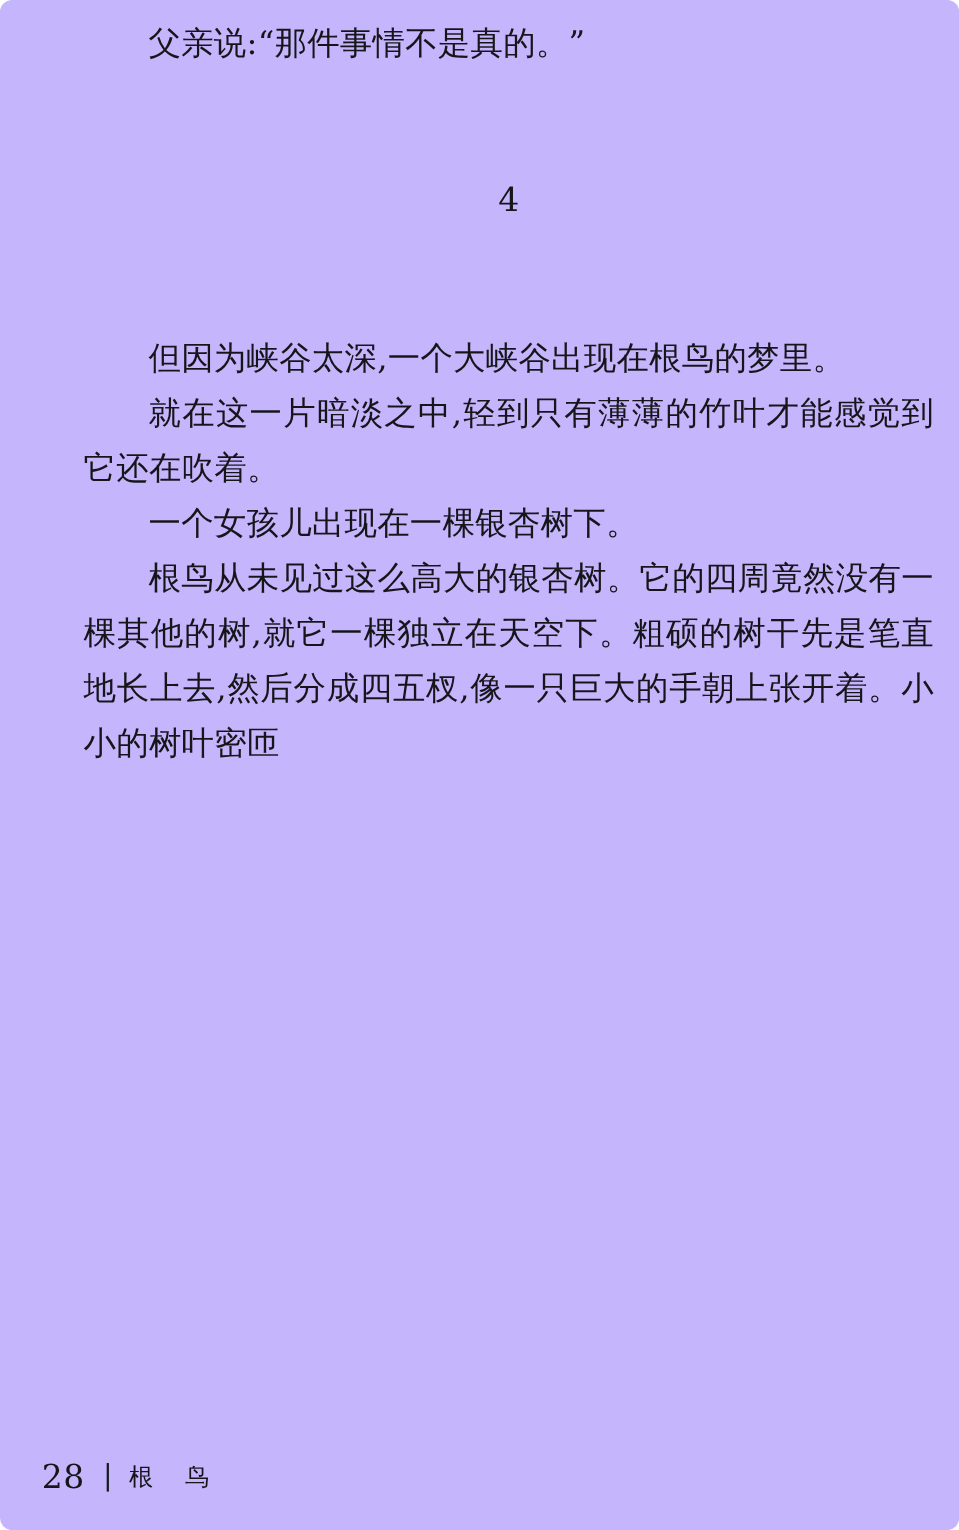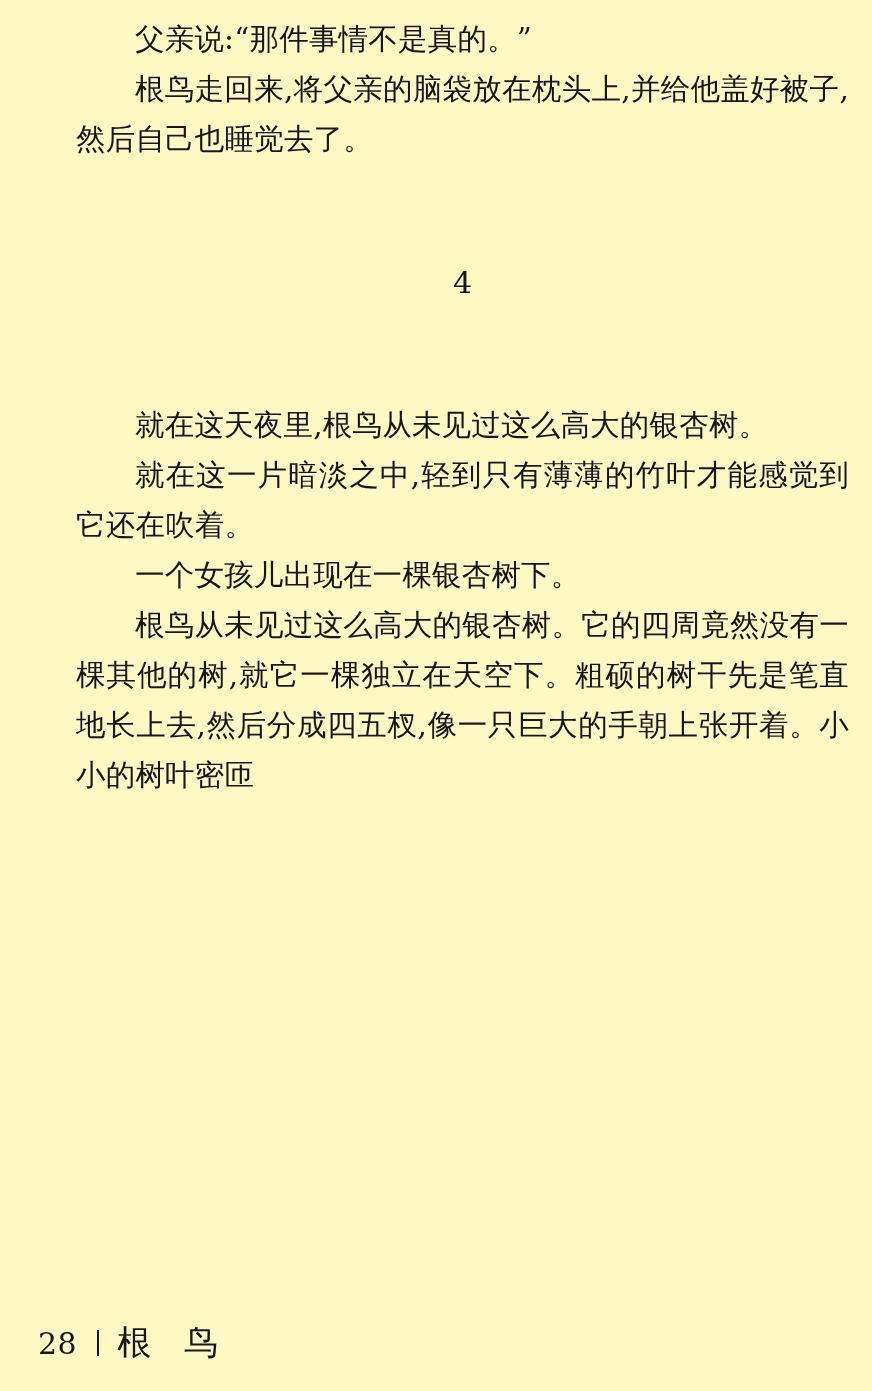--- a/index.html
+++ b/index.html
@@ -8,23 +8,24 @@
     background: #ffffff;
   }
   body {
     font-family: "DejaVu Serif", "Liberation Serif", serif;
     color: #1a1a1a;
   }
   .page {
     position: relative;
     width: 872px;
     height: 1391px;
-    background: #fef9c3;
+    background: #c4b5fd;
     overflow: hidden;
     box-sizing: border-box;
+    border-radius: 11px;
   }
   .text-column {
     position: absolute;
     left: 76px;
     top: 14px;
     width: 773px;
   }
   .para {
     font-size: 29.5px;
     line-height: 50px;
@@ -65,43 +66,42 @@
     letter-spacing: 0.5px;
   }
   .footer-rule {
     display: inline-block;
     width: 2px;
     height: 26px;
     background: #16161a;
     margin: 0 18px 0 20px;
   }
   .footer-book-title {
-    font-size: 34px;
+    font-size: 22px;
     color: #16161a;
     letter-spacing: 11px;
   }
 </style>
 </head>
 <body>
 
 <div class="page">
 
   <div class="text-column">
 
     <p class="para">父亲说:“那件事情不是真的。”</p>
 
-    <p class="para">根鸟走回来,将父亲的脑袋放在枕头上,并给他盖好被子,然后自己也睡觉去了。</p>
 
     <div class="gap-before-section"></div>
 
     <p class="section-number">4</p>
 
     <div class="gap-after-section"></div>
 
-    <p class="para">就在这天夜里,根鸟从未见过这么高大的银杏树。</p>
+    <p class="para">但因为峡谷太深,一个大峡谷出现在根鸟的梦里。</p>
 
 
     <p class="para">就在这一片暗淡之中,轻到只有薄薄的竹叶才能感觉到它还在吹着。</p>
 
 
     <p class="para">一个女孩儿出现在一棵银杏树下。</p>
 
     <p class="para">根鸟从未见过这么高大的银杏树。它的四周竟然没有一棵其他的树,就它一棵独立在天空下。粗硕的树干先是笔直地长上去,然后分成四五杈,像一只巨大的手朝上张开着。小小的树叶密匝</p>
 
   </div>

